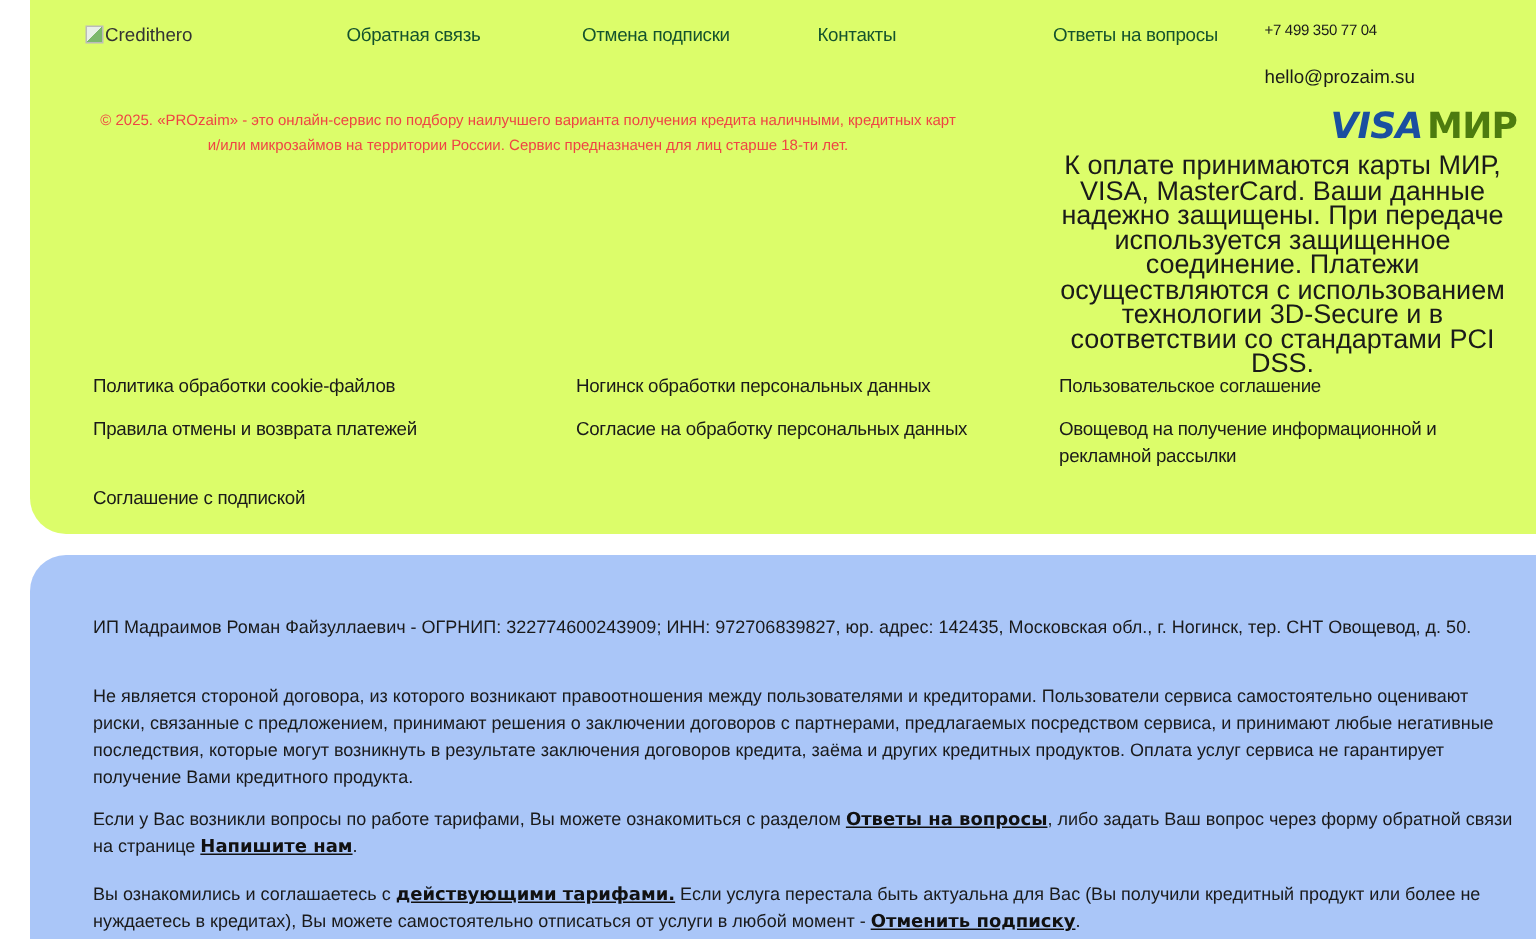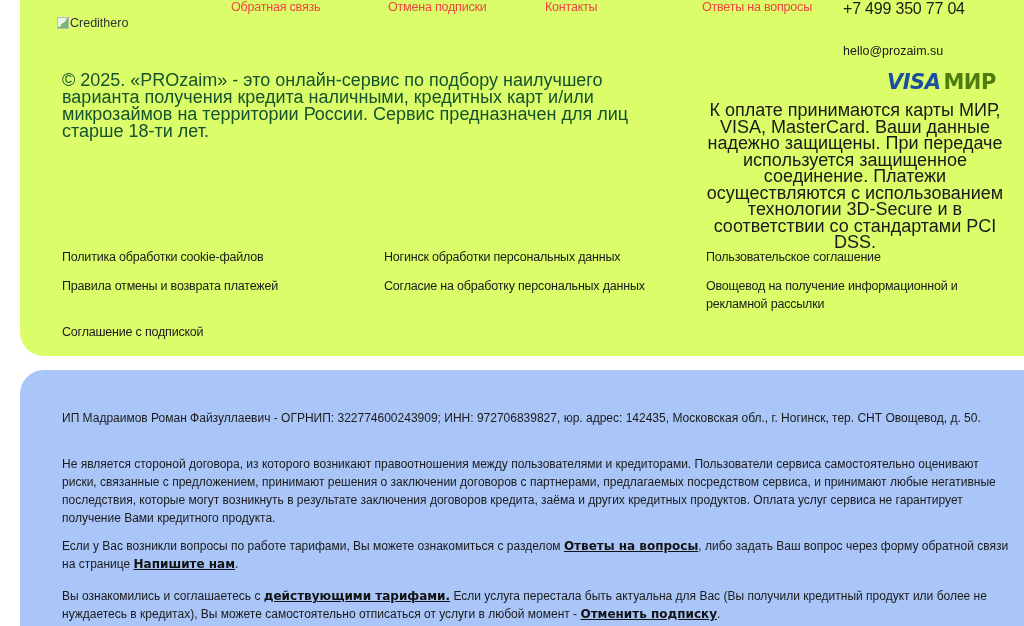--- a/index.html
+++ b/index.html
@@ -3,31 +3,31 @@
 <meta charset="utf-8">
 <style>
   * { box-sizing: border-box; margin: 0; padding: 0; }
   html, body { width: 1024px; height: 626px; overflow: hidden; background: #ffffff; }
   body { font-family: "Liberation Sans", sans-serif; color: #1a1a1a; position: relative; }
 
   .top-panel {
     position: absolute; left: 20px; top: -30px; width: 1024px; height: 386px;
     background: #dcfd6a; border-radius: 0 0 0 24px;
   }
-  .nav-item { position: absolute; top: 0; font-size: 12.5px; color: #ef4444; letter-spacing: -0.2px; }
+  .nav-item { position: absolute; top: 16px; font-size: 12.5px; color: #14532d; letter-spacing: -0.2px; }
   .logo { position: absolute; left: 57px; top: 16px; font-size: 12.5px; color: #333; display: flex; align-items: center; }
   .broken-img { width: 12px; height: 12px; border: 1px solid #bbb; background: linear-gradient(135deg,#e8f0e8 50%,#7cb86c 50%); margin-right: 1px; }
 
   .copyright {
     position: absolute; left: 62px; top: 72px; width: 580px;
-    font-size: 18px; line-height: 17px; color: #14532d;
+    font-size: 10px; line-height: 17px; color: #ef4444; text-align: center;
   }
   .email { position: absolute; left: 843px; top: 44px; font-size: 12.5px; }
-  .phone { position: absolute; left: 843px; top: 0; font-size: 16px; letter-spacing: -0.2px; }
-  .pay-logos { position: absolute; left: 887px; top: 70px; display: flex; font-weight: 900; font-style: italic; font-size: 21px; letter-spacing: -0.5px; font-family: "DejaVu Sans", sans-serif; }
+  .phone { position: absolute; left: 843px; top: 15px; font-size: 10px; letter-spacing: -0.2px; }
+  .pay-logos { position: absolute; left: 887px; top: 70px; display: flex; font-weight: 900; font-style: italic; font-size: 24px; letter-spacing: -0.5px; font-family: "DejaVu Sans", sans-serif; }
   .visa { color: #1a4fa0; }
   .mir { color: #4d7c0f; font-style: normal; margin-left: 3px; }
   .pay-text {
     position: absolute; left: 700px; top: 102px; width: 310px;
     font-size: 18px; line-height: 16.5px; text-align: center; color: #1a1a1a;
   }
 
   .legal-link { position: absolute; font-size: 12.5px; line-height: 18px; color: #1a1a1a; letter-spacing: -0.2px; margin-top: 28px; }
 
   .bottom-panel {

